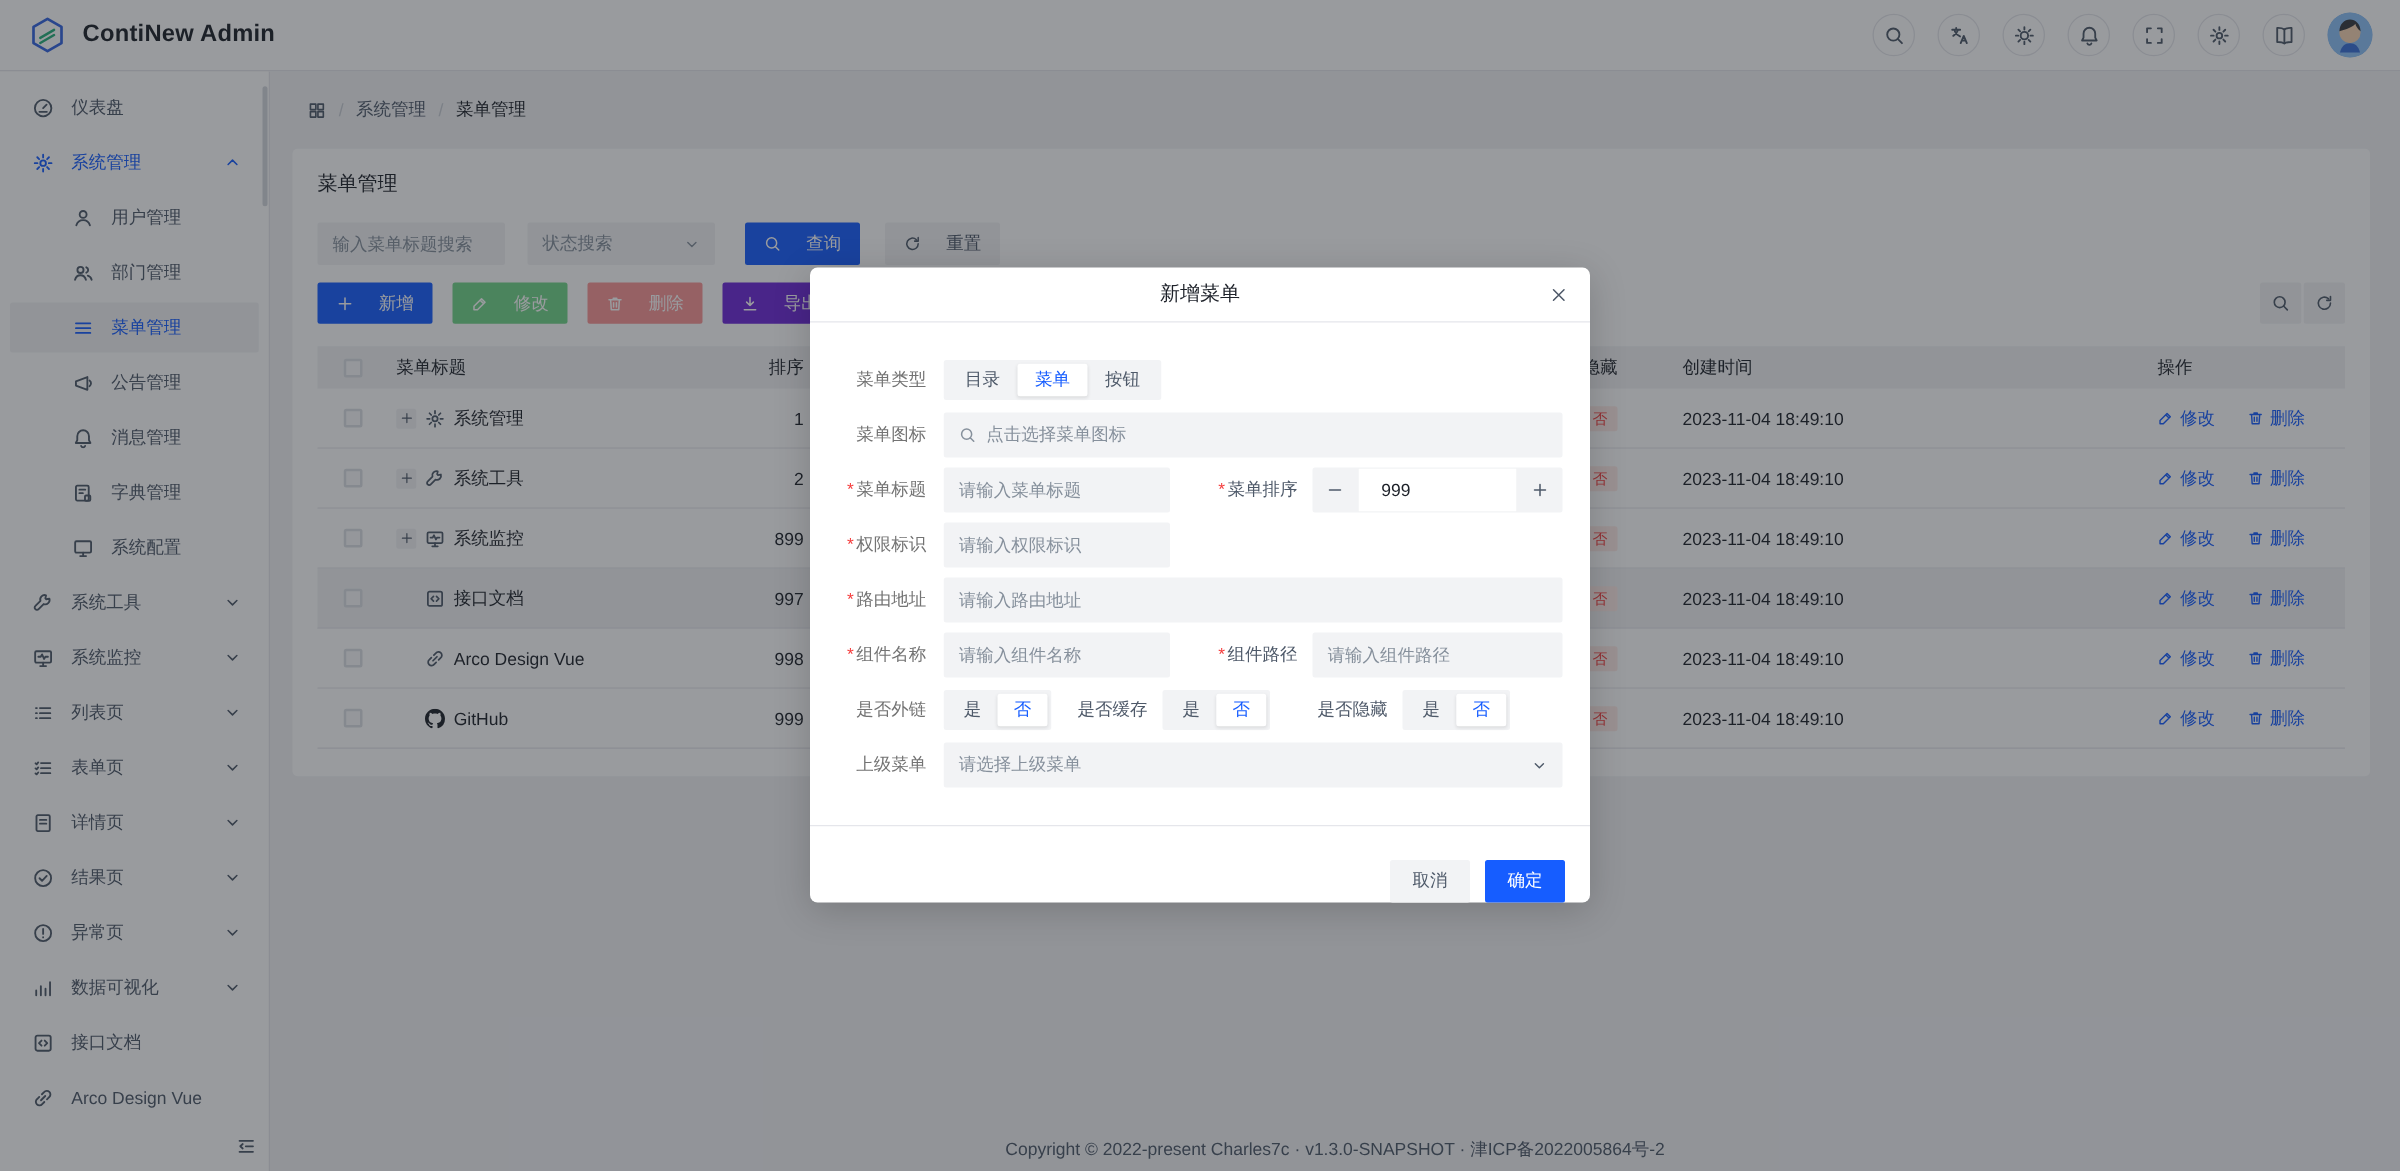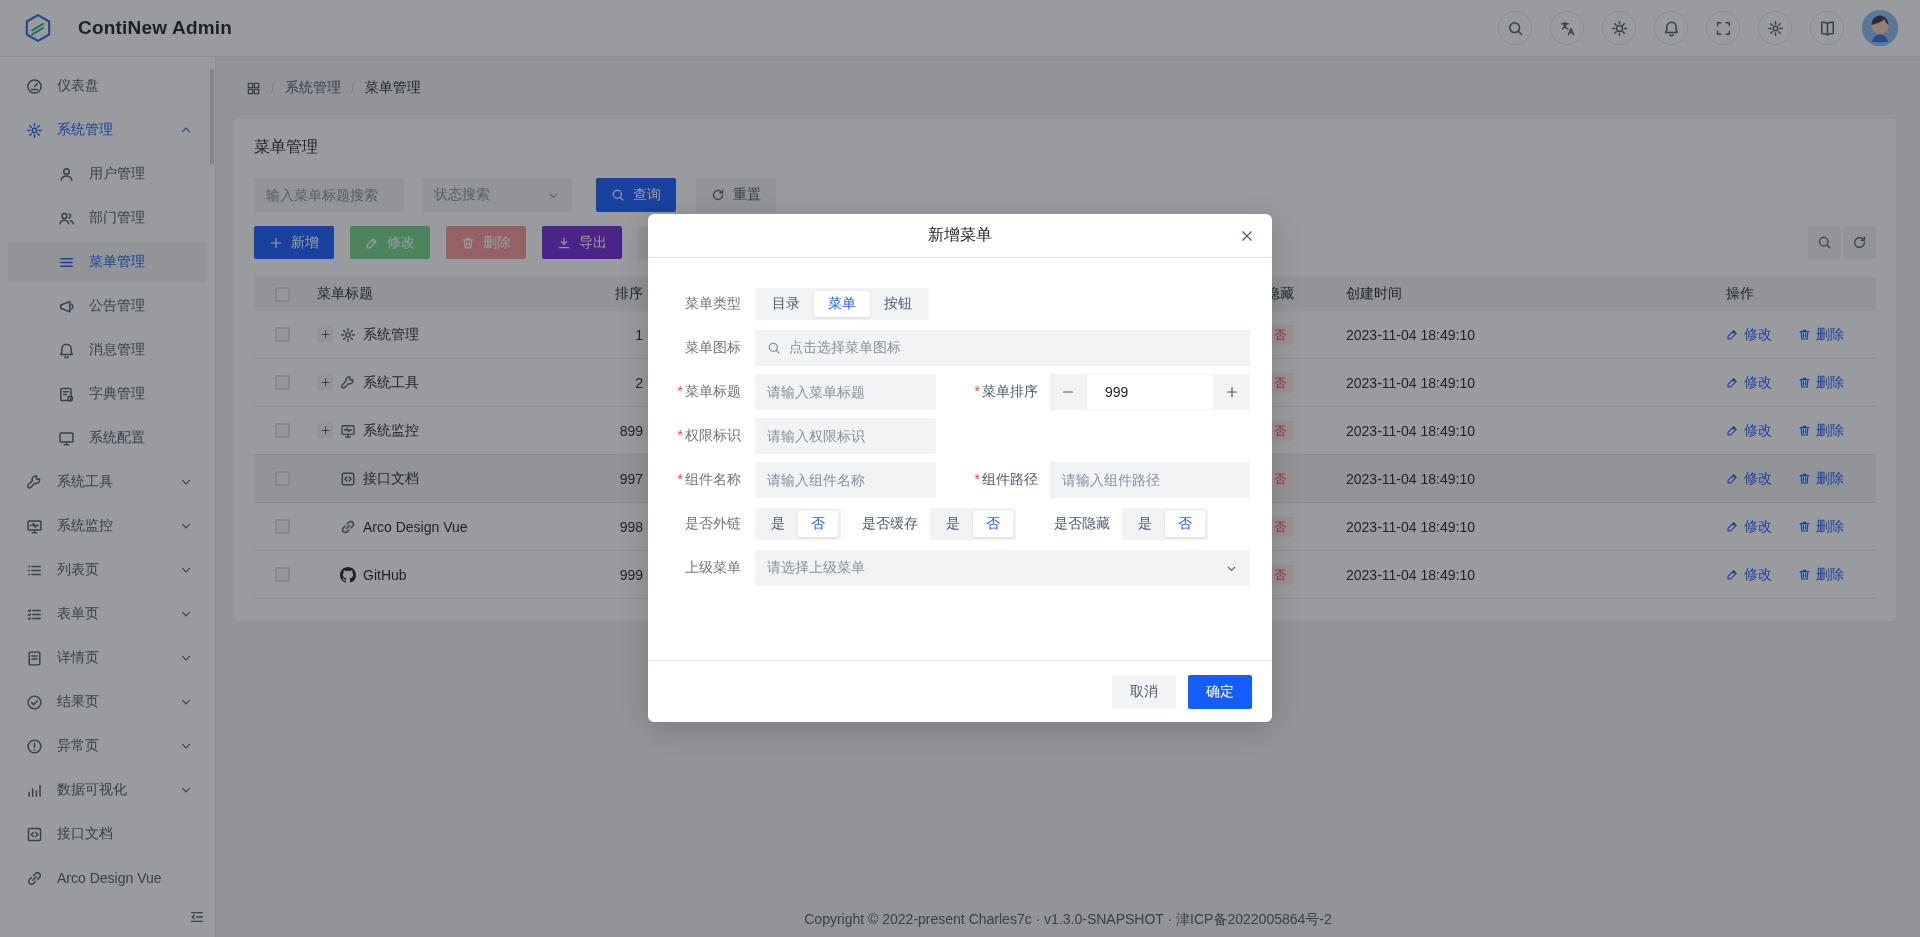--- a/index.html
+++ b/index.html
@@ -5,21 +5,21 @@
   *{margin:0;padding:0;box-sizing:border-box}
   html,body{background:#555}
   .app{position:relative;width:1920px;height:937px;background:#f2f3f5;overflow:hidden;
        font-family:"Liberation Sans","DejaVu Sans",sans-serif;color:#1d2129;font-size:14px}
   svg{display:block;flex:none}
   .stk{fill:none;stroke:currentColor;stroke-width:1.4;stroke-linecap:round;stroke-linejoin:round}
 
   
   .topbar{position:absolute;top:0;left:0;right:0;height:57px;background:#fff;border-bottom:1px solid #e5e6eb;
           display:flex;align-items:center;justify-content:space-between;padding:0 22px;z-index:5}
-  .brand{display:flex;align-items:center;gap:24px;cursor:pointer}
+  .brand{display:flex;align-items:center;gap:12px;cursor:pointer}
   .brand-title{font-size:19px;font-weight:600;color:#1d2129;letter-spacing:.2px}
   .top-actions{display:flex;align-items:center;gap:18px}
   .circle-btn{width:34px;height:34px;border-radius:50%;border:1px solid #e5e6eb;background:#fff;
               display:flex;align-items:center;justify-content:center;color:#4e5969;cursor:pointer}
   .avatar{width:36px;height:36px;border-radius:50%;overflow:hidden;cursor:pointer;background:#84b6f0}
 
   
   .sidebar{position:absolute;top:57px;left:0;bottom:0;width:216px;background:#fff;border-right:1px solid #e5e6eb;
            padding-top:9px;overflow:hidden;z-index:4}
   .menu-item{height:40px;margin:0 8px 4px;display:flex;align-items:center;gap:14px;border-radius:2px;
@@ -45,21 +45,21 @@
   .card{margin:0 24px 0 18px;background:#fff;border-radius:4px;padding:18px 20px 16px;height:502px}
   .page-title{font-size:16px;font-weight:500;color:#1d2129}
 
   .search-row{margin-top:20px;display:flex;align-items:center}
   .inp{width:150px;height:34px;background:#f2f3f5;border-radius:2px;display:flex;align-items:center;
        padding:0 12px;color:#86909c}
   .inp input{border:none;outline:none;background:transparent;width:100%;font:inherit;color:#1d2129}
   .inp input::placeholder{color:#86909c}
   .sel{justify-content:space-between;cursor:pointer}
   .btn{height:34px;border:none;border-radius:2px;font-size:14px;display:inline-flex;align-items:center;
-       justify-content:center;gap:8px;padding:0 15px;cursor:pointer;font-family:Liberation Sans, sans-serif}
+       justify-content:center;gap:20px;padding:0 15px;cursor:pointer;font-family:Liberation Sans, sans-serif}
   .btn-primary{background:#165dff;color:#fff}
   .btn-plain{background:#f2f3f5;color:#4e5969}
   .btn-success{background:#00b42a;color:#fff;opacity:.55;cursor:not-allowed}
   .btn-danger{background:#f53f3f;color:#fff;opacity:.55;cursor:not-allowed}
   .btn-warning{background:#6d28d9;color:#fff}
 
   .toolbar{margin-top:14px;display:flex;align-items:center;position:relative}
   .toolbar .left{display:flex;align-items:center;gap:16px}
   .icon-btns{margin-left:auto;display:flex;gap:2px}
   .icon-btn{width:33px;height:33px;background:#f2f3f5;border:none;border-radius:2px;display:flex;
@@ -111,21 +111,21 @@
   .radio-opt{min-width:52px;height:26px;padding:0 14px;display:flex;align-items:center;justify-content:center;
              color:#4e5969;cursor:pointer;border-radius:2px}
   .radio-opt.sel{background:#fff;color:#165dff;box-shadow:0 1px 3px rgba(0,0,0,.1)}
   .radio-opt.sm{min-width:40px;padding:0 11px}
   .yn-lbl2{width:89px;flex:none;text-align:right;padding-right:12px;color:#4e5969;white-space:nowrap}
   .yn-lbl3{width:96px;flex:none;text-align:right;padding-right:12px;color:#4e5969;white-space:nowrap;margin-left:10px}
   .stepper{width:200px;height:36px;display:flex;background:#f2f3f5;border-radius:2px;overflow:hidden}
   .step-btn{width:36px;display:flex;align-items:center;justify-content:center;color:#4e5969;cursor:pointer}
   .step-val{flex:1;background:#fff;display:flex;align-items:center;padding-left:18px;color:#1d2129;margin:1px}
   .modal-footer{position:absolute;left:0;right:0;bottom:0;height:62px;border-top:1px solid #e5e6eb;
-                display:flex;align-items:center;justify-content:flex-end;gap:12px;padding:0 20px}
+                display:flex;align-items:flex-end;justify-content:flex-end;gap:12px;padding:0 20px}
 </style>
 </head>
 <body>
 
 <div class="app">
 
   <div class="topbar">
     <div class="brand">
       <span>
         <svg width="32" height="32" viewBox="0 0 36 36">
@@ -802,20 +802,26 @@
         </div>
       </div>
 
       <div class="form-row">
         <span class="f-label req">权限标识</span>
         <label class="f-input w-half">
           <input placeholder="请输入权限标识" style="">
         </label>
       </div>
 
+      <div class="form-row">
+        <span class="f-label req">路由地址</span>
+        <label class="f-input w-full">
+          <input placeholder="请输入路由地址" style="">
+        </label>
+      </div>
 
       <div class="form-row">
         <span class="f-label req">组件名称</span>
         <label class="f-input w-half">
           <input placeholder="请输入组件名称" style="">
         </label>
         <span class="lbl2 req">组件路径</span>
         <label class="f-input" style="width:200px">
           <input placeholder="请输入组件路径" style="">
         </label>

